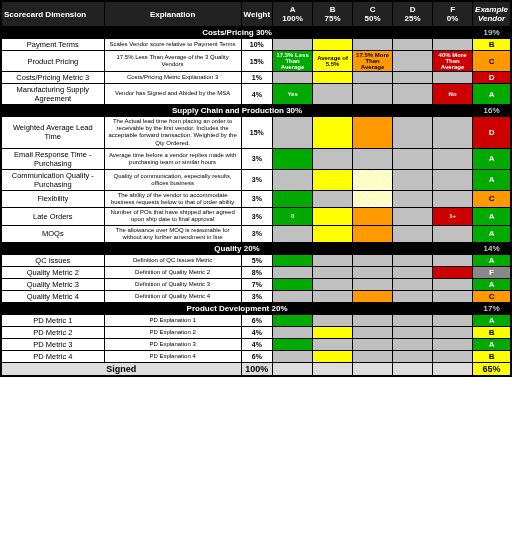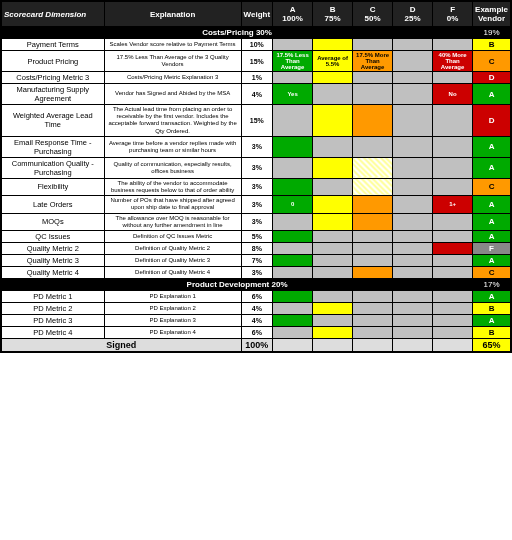--- a/index.html
+++ b/index.html
@@ -23,21 +23,20 @@
     .header-row th {
       background: #222;
       color: #fff;
       font-weight: bold;
       font-size: 8px;
       padding: 3px 2px;
       text-align: center;
     }
     .header-row .col-scorecard {
       text-align: left;
-      font-style: italic;
     }
     .score-a { background: #00aa00; color: #fff; }
     .score-b { background: #ffff00; color: #000; }
     .score-c { background: #ff9900; color: #000; }
     .score-d { background: #ff0000; color: #fff; }
     .score-f { background: #888888; color: #fff; }
     .section-header {
       background: #000;
       color: #fff;
       font-weight: bold;
@@ -75,21 +74,21 @@
     .example-cell {
       font-size: 8px;
       font-weight: bold;
     }
     .total-row td {
       font-weight: bold;
       font-size: 9px;
       background: #ddd;
     }
     .col-small { width: 40px; }
-    .col-example { width: 38px; }
+    .col-example { width: 38px; font-style: italic; }
     .col-scorecard { width: 110px; }
     .col-explanation { width: 150px; }
     .col-weight { width: 28px; }
   </style>
 </head>
 <body>
 
 <table class="outer-table">
   <thead>
     <tr class="header-row">
@@ -165,20 +164,24 @@
         <td class="explanation-cell">Vendor has Signed and Abided by the MSA</td>
         <td class="weight-cell">4%</td>
         <td class="score-cell" style="background:#00aa00; color:#fff; font-weight:bold; font-size:6px; ">Yes</td>
         <td class="score-cell" style="background:#c0c0c0; color:#000; font-weight:bold; font-size:6px; "></td>
         <td class="score-cell" style="background:#c0c0c0; color:#000; font-weight:bold; font-size:6px; "></td>
         <td class="score-cell" style="background:#c0c0c0; color:#000; font-weight:bold; font-size:6px; "></td>
         <td class="score-cell" style="background:#cc0000; color:#fff; font-weight:bold; font-size:6px; ">No</td>
         <td class="example-cell" style="background:#00aa00; color:#fff;">A</td>
       </tr>
       <tr>
+        <td colspan="8" class="section-header">Supply Chain and Production     30%</td>
+        <td class="section-header-right">16%</td>
+      </tr>
+      <tr>
         <td class="dimension-cell">Weighted Average Lead Time</td>
         <td class="explanation-cell">The Actual lead time from placing an order to receivable by the first vendor. Includes the acceptable forward transaction. Weighted by the Qty Ordered.</td>
         <td class="weight-cell">15%</td>
         <td class="score-cell" style="background:#c0c0c0; color:#000; font-weight:bold; font-size:6px; "></td>
         <td class="score-cell" style="background:#ffff00; color:#000; font-weight:bold; font-size:6px; "></td>
         <td class="score-cell" style="background:#ff9900; color:#000; font-weight:bold; font-size:6px; "></td>
         <td class="score-cell" style="background:#c0c0c0; color:#000; font-weight:bold; font-size:6px; "></td>
         <td class="score-cell" style="background:#c0c0c0; color:#000; font-weight:bold; font-size:6px; "></td>
         <td class="example-cell" style="background:#cc0000; color:#fff;">D</td>
       </tr>
@@ -229,20 +232,24 @@
       <tr>
         <td class="dimension-cell">MOQs</td>
         <td class="explanation-cell">The allowance over MOQ is reasonable for without any further amendment in line</td>
         <td class="weight-cell">3%</td>
         <td class="score-cell" style="background:#c0c0c0; color:#000; font-weight:bold; font-size:6px; "></td>
         <td class="score-cell" style="background:#ffff00; color:#000; font-weight:bold; font-size:6px; "></td>
         <td class="score-cell" style="background:#ff9900; color:#000; font-weight:bold; font-size:6px; "></td>
         <td class="score-cell" style="background:#c0c0c0; color:#000; font-weight:bold; font-size:6px; "></td>
         <td class="score-cell" style="background:#c0c0c0; color:#000; font-weight:bold; font-size:6px; "></td>
         <td class="example-cell" style="background:#00aa00; color:#fff;">A</td>
+      </tr>
+      <tr>
+        <td colspan="8" class="section-header">Quality     20%</td>
+        <td class="section-header-right">14%</td>
       </tr>
       <tr>
         <td class="dimension-cell">QC Issues</td>
         <td class="explanation-cell">Definition of QC Issues Metric</td>
         <td class="weight-cell">5%</td>
         <td class="score-cell" style="background:#00aa00; color:#fff; font-weight:bold; font-size:6px; "></td>
         <td class="score-cell" style="background:#c0c0c0; color:#000; font-weight:bold; font-size:6px; "></td>
         <td class="score-cell" style="background:#c0c0c0; color:#000; font-weight:bold; font-size:6px; "></td>
         <td class="score-cell" style="background:#c0c0c0; color:#000; font-weight:bold; font-size:6px; "></td>
         <td class="score-cell" style="background:#c0c0c0; color:#000; font-weight:bold; font-size:6px; "></td>

